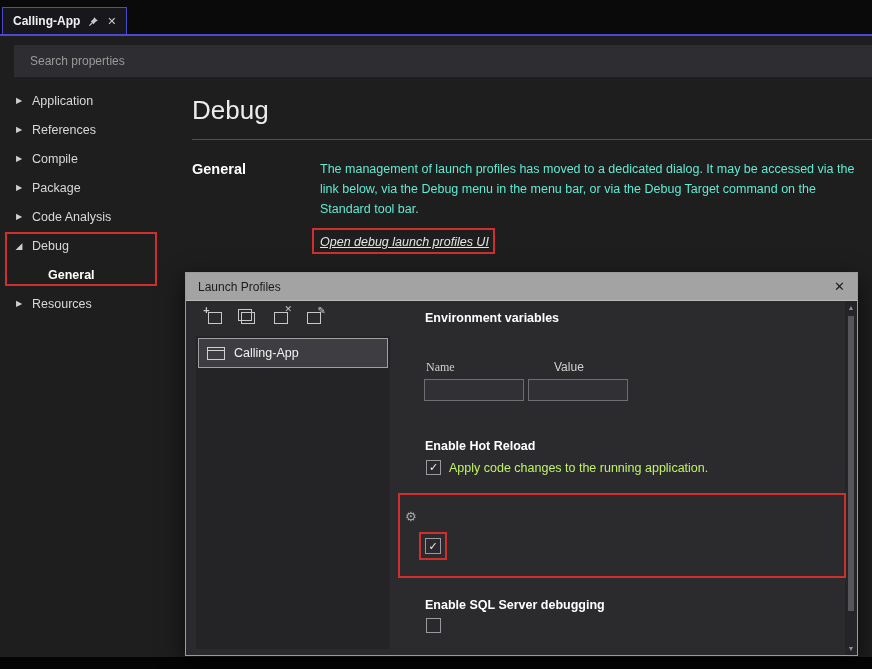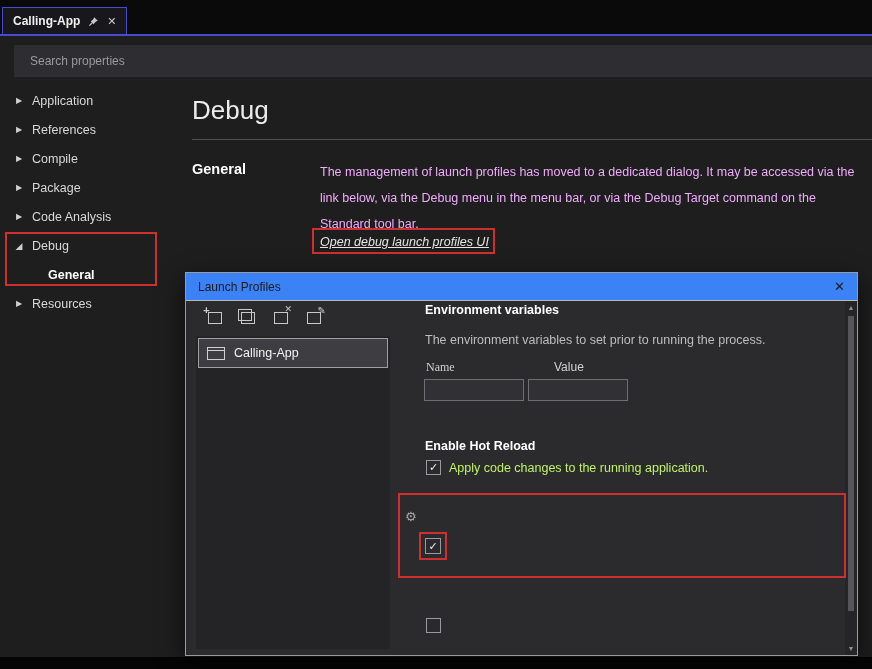--- a/index.html
+++ b/index.html
@@ -28,34 +28,34 @@
   .side-row{height:29px;display:flex;align-items:center;gap:8px;font-size:12.5px;
             color:#d8d8d8;cursor:default;}
   .expander{width:10px;font-size:8px;color:#cfcfcf;text-align:center;}
   .expander.open{font-size:9px;}
   .side-row.child{padding-left:34px;font-weight:bold;color:#ffffff;}
 
   
   .page-title{left:192px;top:95px;font-size:26px;color:#ececec;}
   .title-rule{left:192px;top:139px;width:680px;height:1px;background:#4e4e4e;}
   .section-label{left:192px;top:161px;font-size:14.5px;font-weight:bold;color:#ffffff;}
-  .section-desc{left:320px;top:159px;width:550px;font-size:12.5px;line-height:26px;color:#f0abfc;}
+  .section-desc{left:320px;top:159px;width:550px;font-size:12.5px;line-height:20px;color:#5eead4;}
   .profiles-link{left:320px;top:235px;font-size:12.5px;color:#e6e6e6;
                  text-decoration:underline;cursor:pointer;font-style:italic;}
 
   
   .annotation{position:absolute;border:2px solid #d02f2f;pointer-events:none;box-sizing:border-box;}
   .ann-sidebar{left:5px;top:232px;width:152px;height:54px;}
   .ann-link{left:312px;top:228px;width:183px;height:26px;}
 
   
   .dialog{left:185px;top:272px;width:673px;height:384px;background:#2b2b2e;
           border:1px solid #9b9b9b;box-sizing:border-box;
           box-shadow:0 8px 22px rgba(0,0,0,.65);z-index:5;}
-  .dialog-titlebar{height:27px;background:#3b82f6;border-bottom:1px solid #b9b9b9;
+  .dialog-titlebar{height:27px;background:#a3a3a3;border-bottom:1px solid #b9b9b9;
                    display:flex;align-items:center;justify-content:space-between;padding:0 12px;}
   .dialog-title{font-size:12px;color:#1b1b1b;}
   .dialog-close{font-size:13px;color:#1b1b1b;cursor:pointer;}
   .dialog-body{position:relative;width:100%;height:354px;}
 
   
   .dlg-toolbar{position:absolute;left:18px;top:7px;display:flex;gap:14px;}
   .tbi{width:19px;height:17px;position:relative;cursor:pointer;}
   .tbi .box{position:absolute;right:1px;bottom:1px;width:12px;height:10px;border:1px solid #c8c8c8;}
   .tbi .box2{position:absolute;left:1px;top:1px;width:12px;height:10px;border:1px solid #c8c8c8;background:#2b2b2e;}
@@ -69,21 +69,21 @@
   
   .profile-pane{position:absolute;left:10px;top:35px;width:194px;height:313px;background:#242427;}
   .profile-item{margin:2px;height:30px;background:#3e3e42;border:1px solid #a0a0a0;
                 display:flex;align-items:center;gap:9px;padding:0 8px;box-sizing:border-box;
                 font-size:12.5px;color:#f2f2f2;cursor:pointer;}
   .profile-icon{width:16px;height:11px;border:1px solid #d0d0d0;position:relative;flex:0 0 auto;}
   .profile-icon::after{content:"";position:absolute;left:0;right:0;top:2px;border-top:1px solid #d0d0d0;}
 
   
   .bold-h{font-size:12.5px;font-weight:bold;color:#ffffff;}
-  .env-title{left:239px;top:2px;}
+  .env-title{left:239px;top:10px;}
   .env-desc{left:239px;top:32px;font-size:12.5px;color:#bdbdbd;}
   .col-label{font-size:12px;color:#d0d0d0;}
   .col-name{left:240px;top:59px;font-family:Liberation Serif, serif;}
   .col-value{left:344px;top:59px;margin-left:24px;}
   .env-input{position:absolute;width:100px;height:22px;background:#313135;
              border:1px solid #6e6e72;box-sizing:border-box;color:#e8e8e8;
              font-size:12px;padding:0 4px;outline:none;}
   .input-name{left:238px;top:78px;}
   .input-value{left:342px;top:78px;}
 
@@ -205,37 +205,37 @@
     </div>
 
     <div class="profile-pane">
       <div class="profile-item">
         <span class="profile-icon"></span>
         <span>Calling-App</span>
       </div>
     </div>
 
     <div class="abs bold-h env-title">Environment variables</div>
-    <div class="abs env-desc">The environment variables to set prior to running the process.</div>
     <div class="abs col-label col-name">Name</div>
     <div class="abs col-label col-value">Value</div>
     <input class="env-input input-name" value="" style="">
     <input class="env-input input-value" value="" style="">
 
     <div class="abs bold-h hr-title">Enable Hot Reload</div>
     <div class="cb hr-cb">
       <span>✓</span>
     </div>
     <div class="cb-label hr-label">Apply code changes to the running application.</div>
 
     <div class="abs gear-icon">⚙</div>
     <div class="cb native-cb">
       <span>✓</span>
     </div>
 
+    <div class="abs bold-h sql-title">Enable SQL Server debugging</div>
     <div class="cb sql-cb"></div>
 
     <div class="dlg-scroll">
       <div class="scroll-arrow scroll-up">▲</div>
       <div class="scroll-thumb"></div>
       <div class="scroll-arrow scroll-down">▼</div>
     </div>
 
     <div class="annotation ann-native"></div>
     <div class="annotation ann-native-cb"></div>

